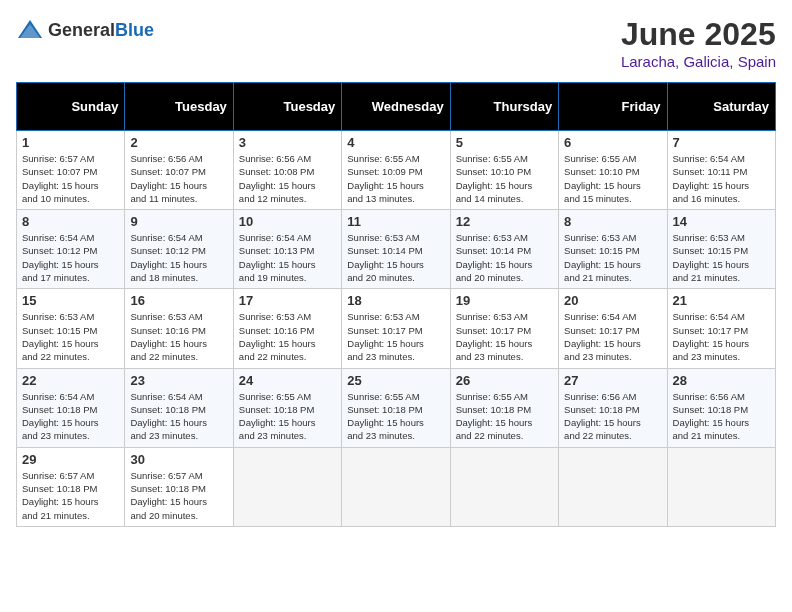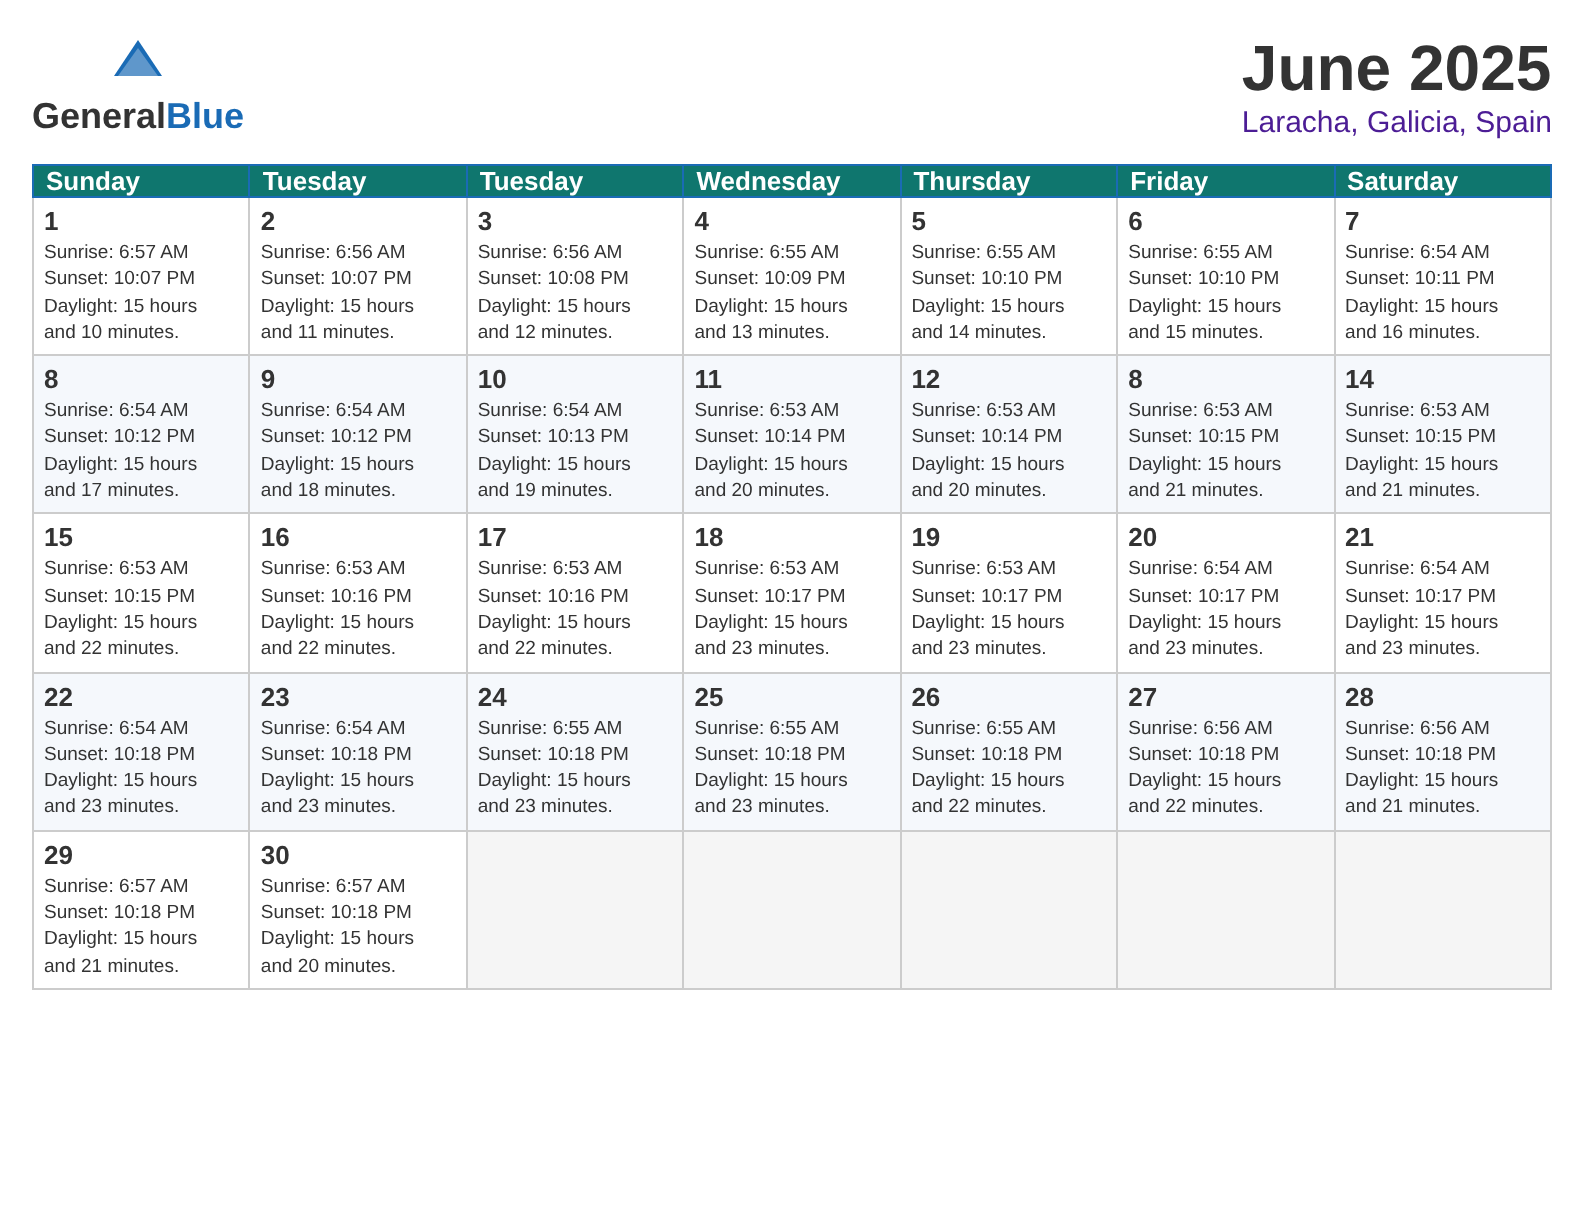--- a/index.html
+++ b/index.html
@@ -13,21 +13,20 @@
     .header-area {
       display: flex;
       justify-content: space-between;
       align-items: flex-start;
       margin-bottom: 12px;
     }
     .logo {
       display: flex;
       align-items: center;
       gap: 4px;
-      flex-direction: column;
     }
     .logo-text-general {
       font-size: 18px;
       font-weight: bold;
       color: #333;
     }
     .logo-text-blue {
       font-size: 18px;
       font-weight: bold;
       color: #1a6bb5;
@@ -47,26 +46,26 @@
     .location-title {
       font-size: 15px;
       color: #4c1d95;
     }
     .calendar-table {
       width: 100%;
       border-collapse: collapse;
       border: 1px solid #ccc;
     }
     .calendar-table th {
-      background-color: #0f766e;
+      background-color: #000000;
       color: #fff;
       font-size: 13px;
       font-weight: bold;
-      padding: 0 6px;
-      text-align: left;
+      padding: 16px 6px;
+      text-align: right;
       border: 1px solid #1a6bb5;
     }
     .calendar-table td {
       vertical-align: top;
       border: 1px solid #ccc;
       padding: 4px 5px;
       width: 108px;
       min-height: 80px;
       font-size: 10px;
       color: #333;

